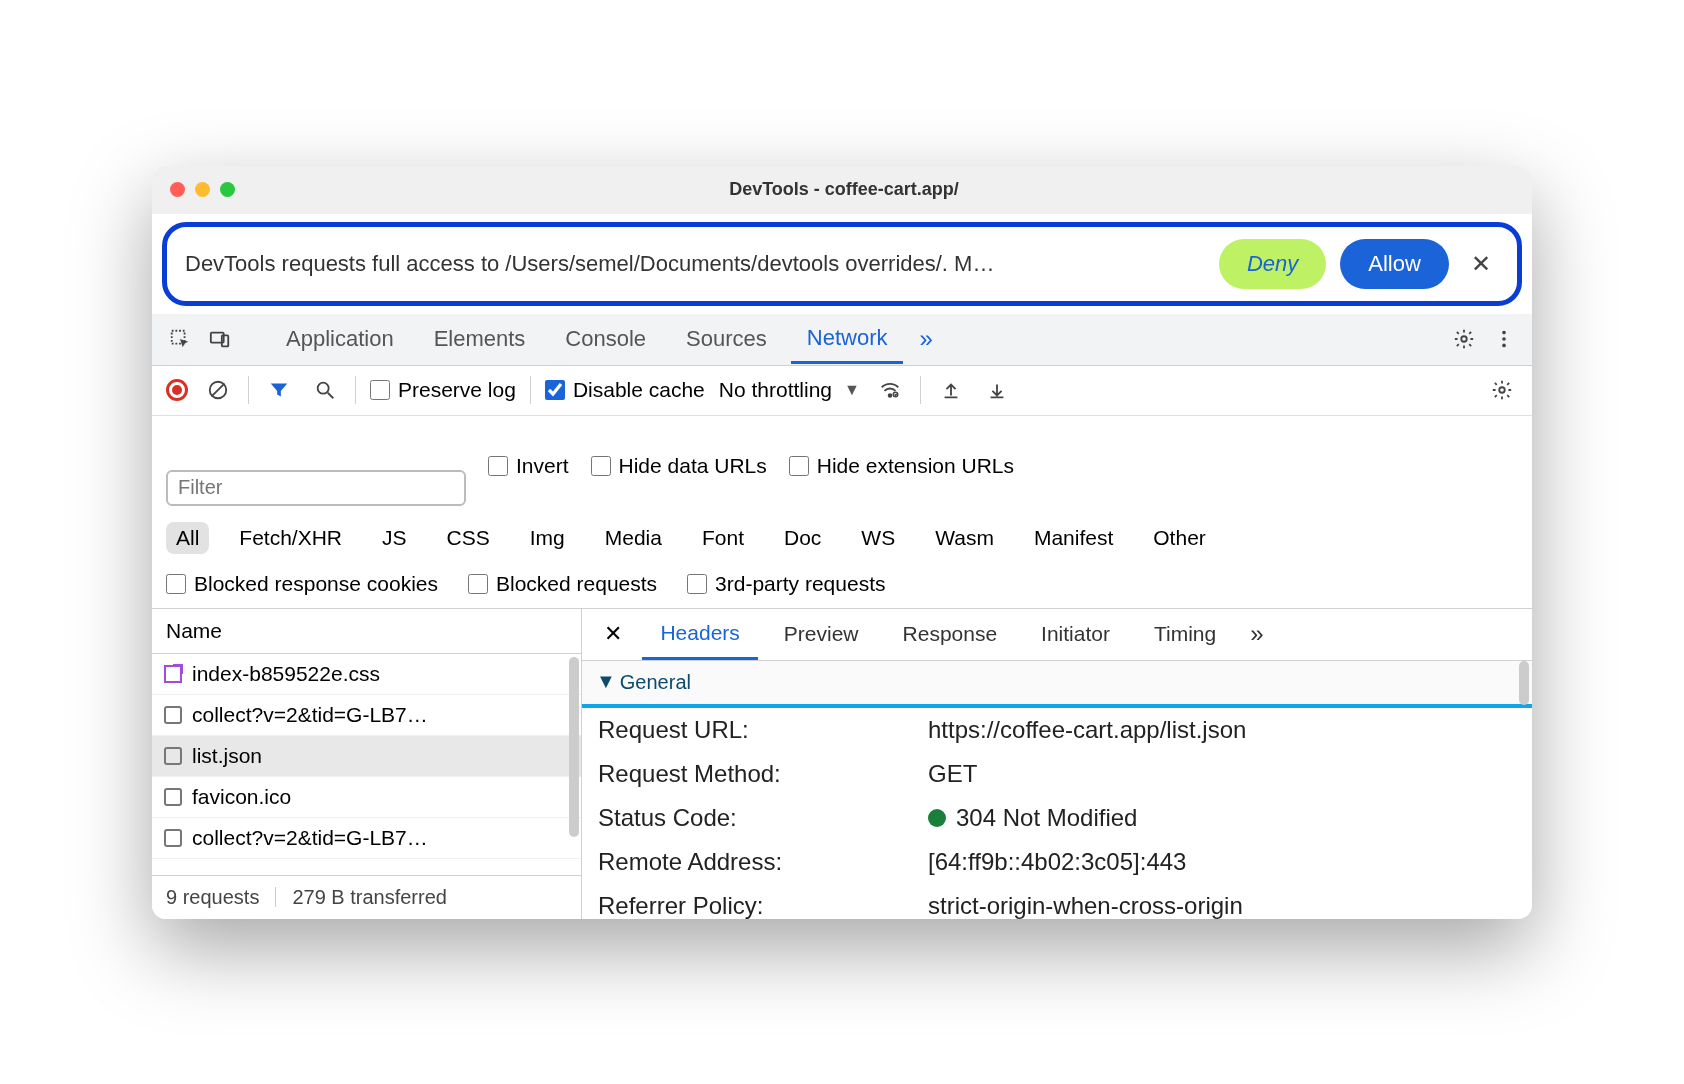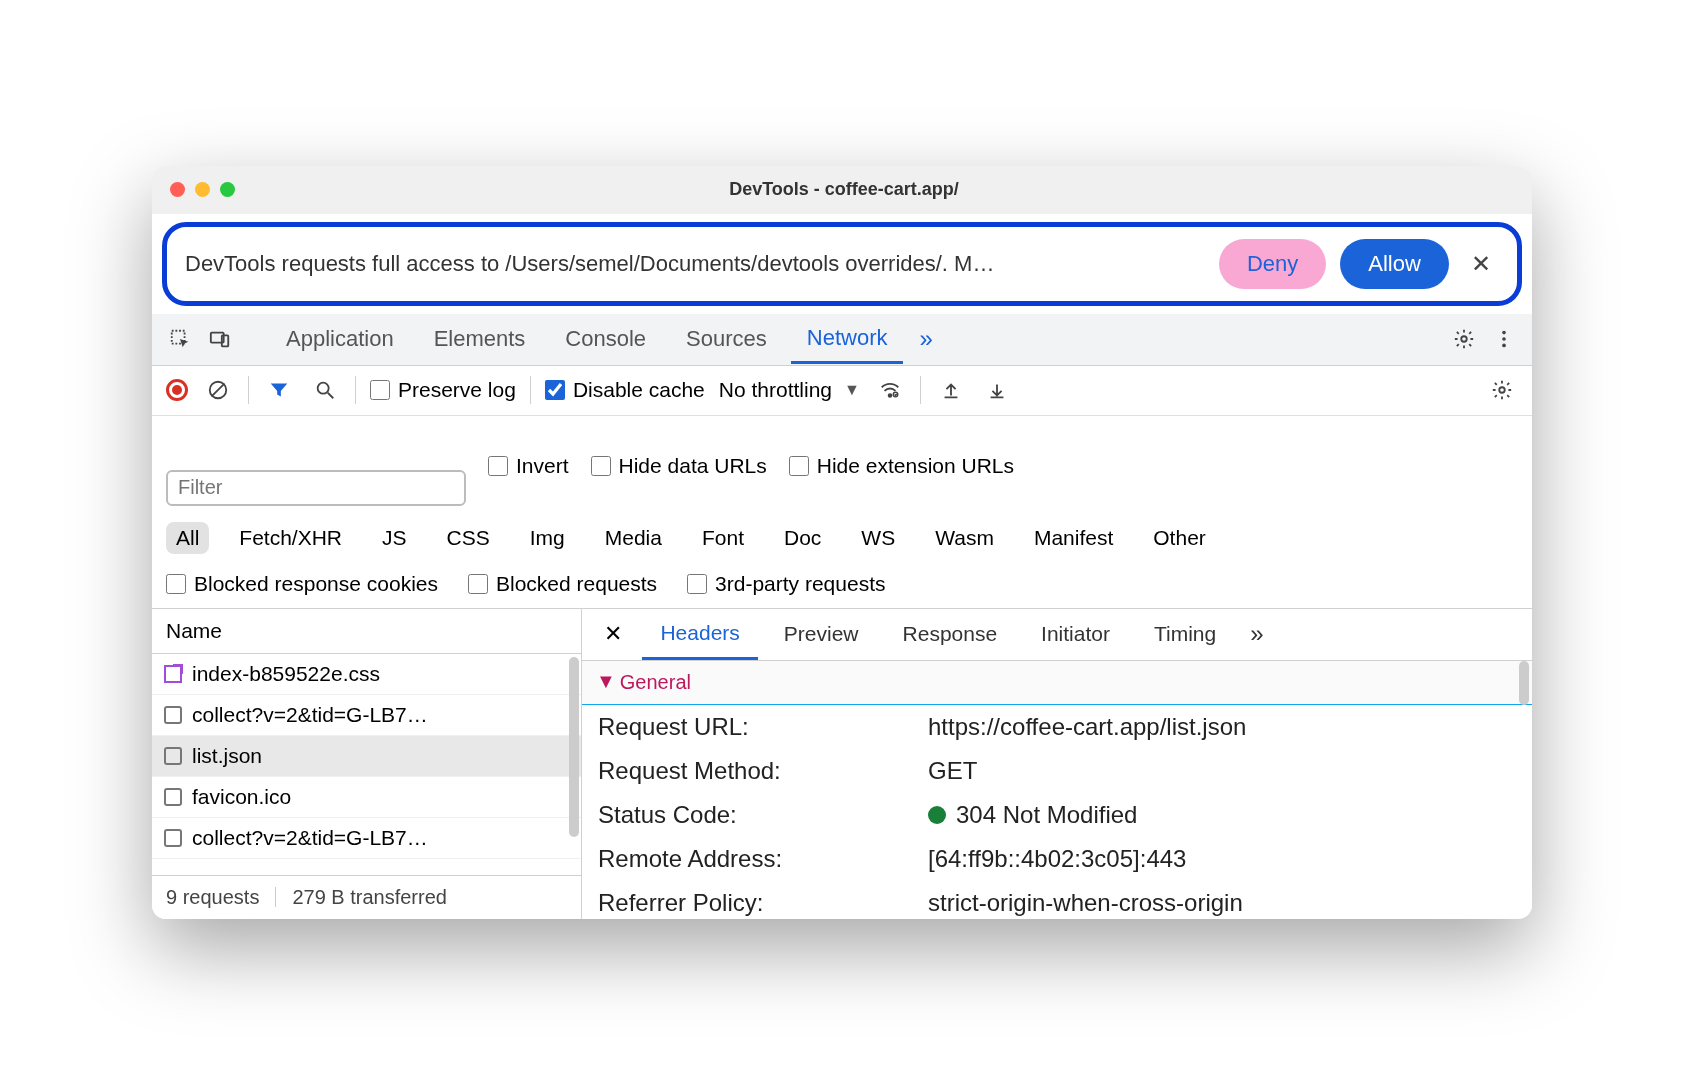--- a/index.html
+++ b/index.html
@@ -56,21 +56,21 @@
   }
   .perm-text { flex: 1; font-size: 22px; color: #333; white-space: nowrap; overflow: hidden; text-overflow: ellipsis; }
   .btn {
     border: none;
     border-radius: 999px;
     padding: 12px 28px;
     font-size: 22px;
     font-weight: 500;
     cursor: pointer;
   }
-  .btn-deny { background: #f9a8d4; color: #1a63d8; }
+  .btn-deny { background: #bef264; color: #1a63d8; font-style: italic; }
   .btn-allow { background: #1a63d8; color: #fff; }
   .close-x { font-size: 24px; color: #444; cursor: pointer; padding: 0 8px; }
   .tabs-row {
     display: flex;
     align-items: center;
     height: 52px;
     background: #f1f3f4;
     border-bottom: 1px solid #d0d0d0;
     padding: 0 12px;
     gap: 8px;
@@ -175,22 +175,22 @@
   .detail-tabs {
     display:flex; align-items:center; gap:8px;
     border-bottom:1px solid #d0d0d0;
     padding: 0 10px;
   }
   .detail-close { font-size:22px; padding:10px 12px; cursor:pointer;}
   .dtab { font-size:21px; padding:12px 18px; cursor:pointer; color:#333;}
   .dtab.active { color:#1a63d8; border-bottom:3px solid #1a63d8;}
   .detail-more { color:#333; font-size:24px; padding:0 8px; cursor:pointer;}
   .section-head {
-    padding:10px 14px; font-size:20px; color:#be185d;
-    border-bottom:1px solid #0ea5e9;
+    padding:10px 14px; font-size:20px; color:#0c4a6e;
+    border-bottom:4px solid #0ea5e9;
     background:#fafafa;
   }
   .section-head .tri { display:inline-block; transform:translateY(-1px); margin-right:4px;}
   .kv { display:flex; padding:8px 16px; font-size:24px; }
   .kv .k { width: 330px; color:#222; }
   .kv .v { flex:1; color:#222; display:flex; align-items:center; gap:10px;}
   .status-dot { width:18px; height:18px; border-radius:50%; background:#188038; display:inline-block;}
   .right-scroll { position:absolute; right:3px; top:52px; width:10px; height:44px; background:#ccc; border-radius:5px;}
 </style>
 </head>

